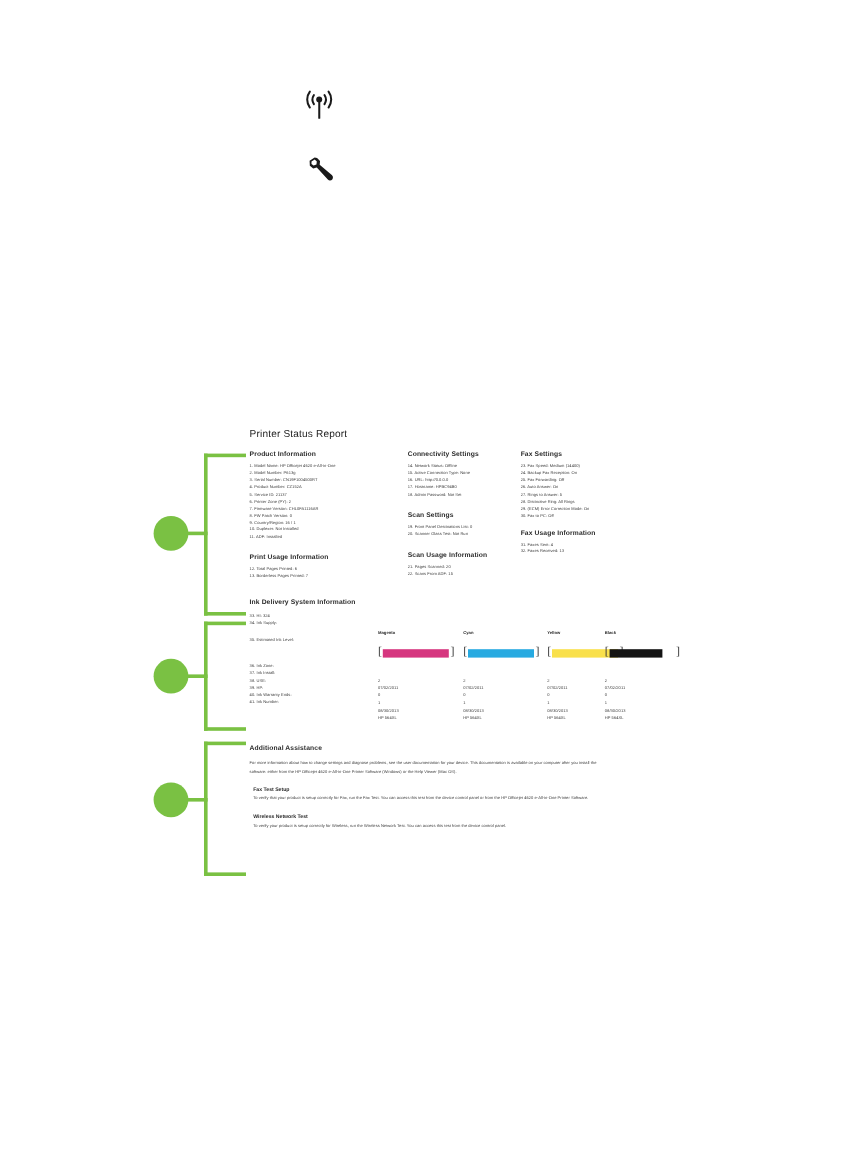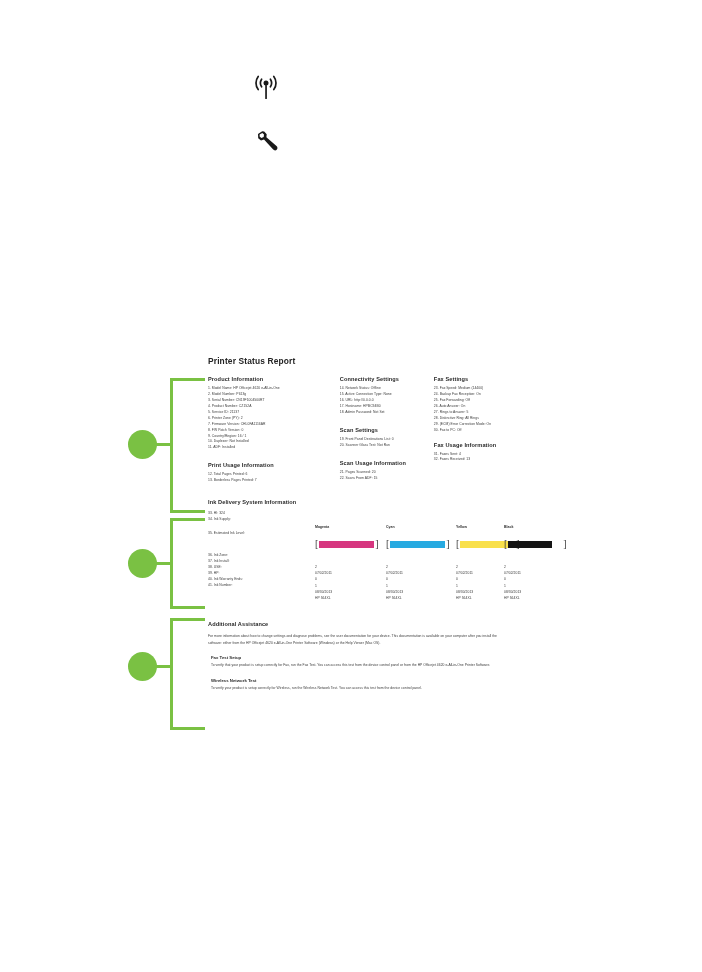--- a/index.html
+++ b/index.html
@@ -23,21 +23,21 @@
   .cstem{position:absolute;height:3px;background:var(--green);}
   .cspine{position:absolute;width:3px;background:var(--green);}
   .carm{position:absolute;height:3px;background:var(--green);}
 
   
   .report{
     position:absolute;left:205px;top:356px;width:320px;height:378px;
     background:#ffffff;
   }
   .rep-title{
-    font-size:8.4px;font-weight:bold;color:#232323;
+    font-size:8.4px;font-weight:normal;color:#232323;
     letter-spacing:.15px;margin:0 0 10px 3px;
   }
   .sec-h{
     font-size:5.6px;font-weight:bold;color:#2a2a2a;
     margin:0 0 4px 0;letter-spacing:.1px;
   }
   .li{
     font-size:3.35px;color:#3a3a3a;line-height:1.78;
     white-space:nowrap;letter-spacing:.05px;
   }

